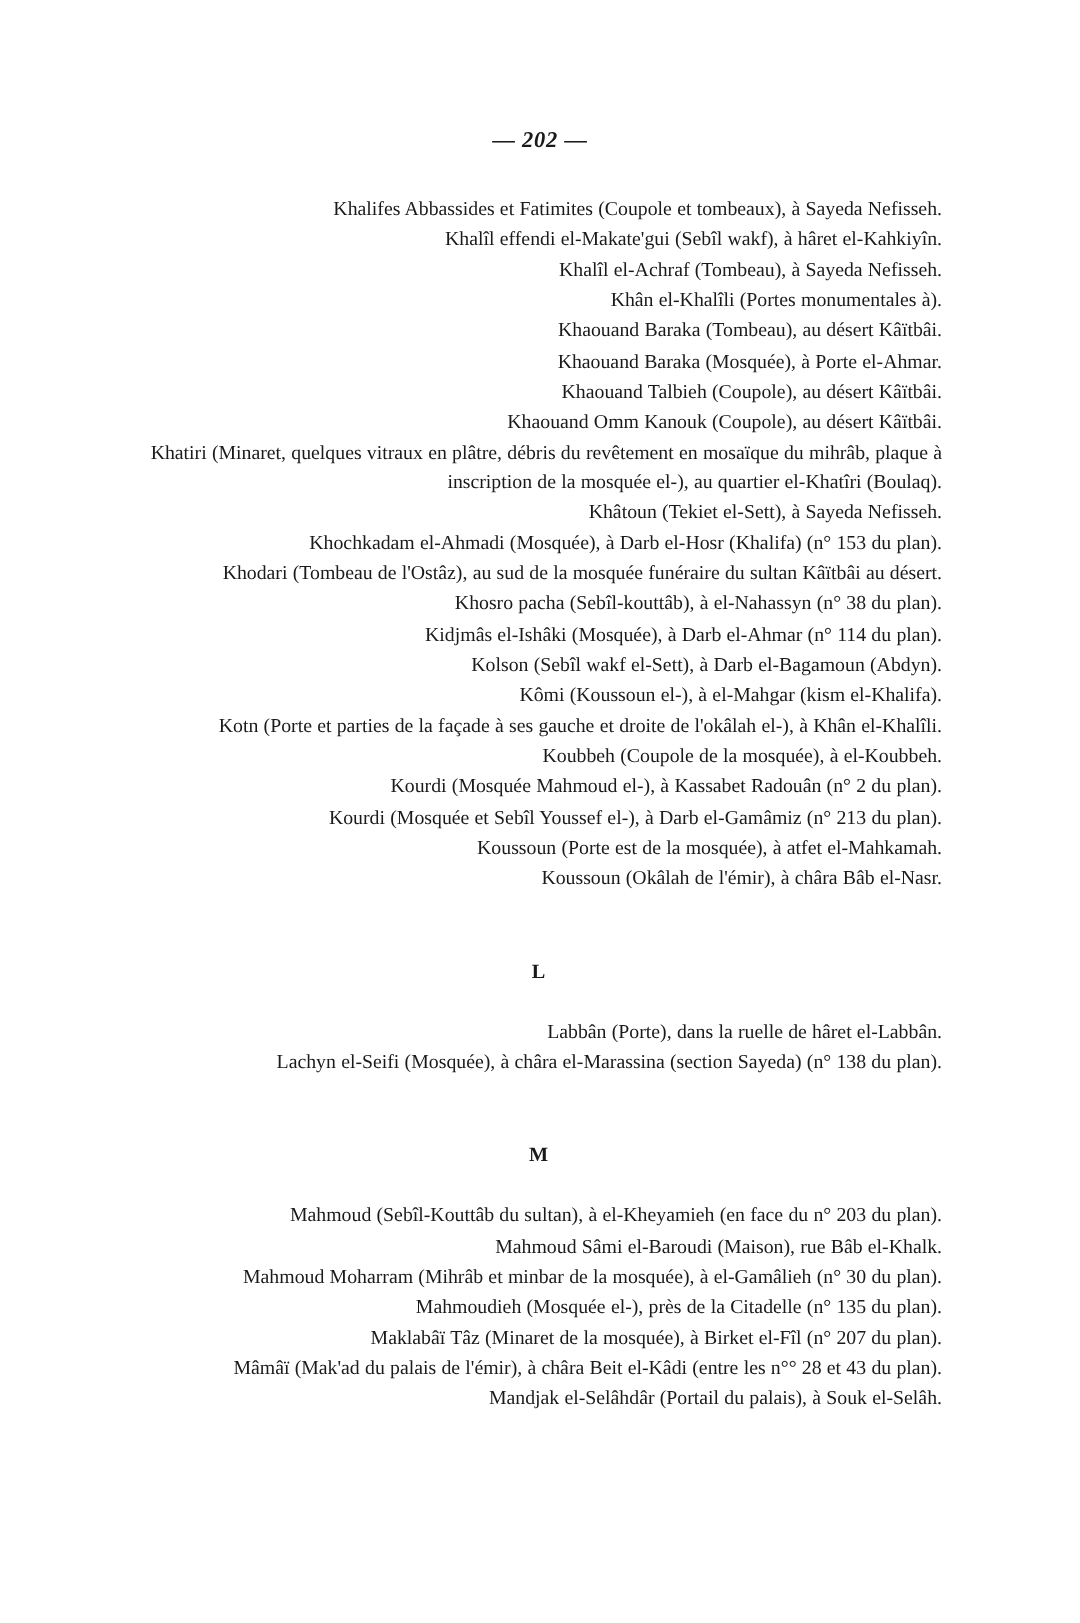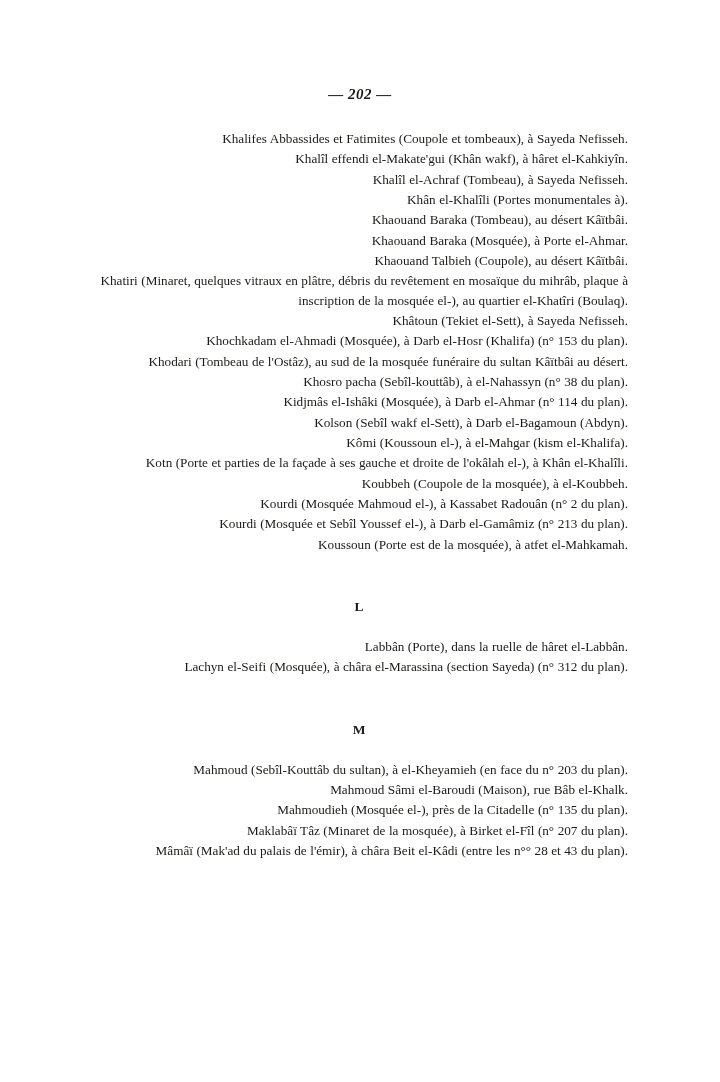--- a/index.html
+++ b/index.html
@@ -63,54 +63,58 @@
 <body>
 
 <div class="page">
 
   <div class="page-number">— 202 —</div>
 
   <div class="content">
 
     <div class="block">
       <p class="entry">Khalifes Abbassides et Fatimites (Coupole et tombeaux), à Sayeda Nefisseh.</p>
-      <p class="entry">Khalîl effendi el-Makate'gui (Khân wakf), à hâret el-Kahkiyîn.</p>
+      <p class="entry">Khalîl effendi el-Makate'gui (Sebîl wakf), à hâret el-Kahkiyîn.</p>
       <p class="entry">Khalîl el-Achraf (Tombeau), à Sayeda Nefisseh.</p>
       <p class="entry">Khân el-Khalîli (Portes monumentales à).</p>
       <p class="entry">Khaouand Baraka (Tombeau), au désert Kâïtbâi.</p>
       <p class="entry">Khaouand Baraka (Mosquée), à Porte el-Ahmar.</p>
       <p class="entry">Khaouand Talbieh (Coupole), au désert Kâïtbâi.</p>
+      <p class="entry">Khaouand Omm Kanouk (Coupole), au désert Kâïtbâi.</p>
       <p class="entry">Khatiri (Minaret, quelques vitraux en plâtre, débris du revêtement en mosaïque du mihrâb, plaque à inscription de la mosquée el-), au quartier el-Khatîri (Boulaq).</p>
       <p class="entry">Khâtoun (Tekiet el-Sett), à Sayeda Nefisseh.</p>
       <p class="entry">Khochkadam el-Ahmadi (Mosquée), à Darb el-Hosr (Khalifa) (n° 153 du plan).</p>
       <p class="entry">Khodari (Tombeau de l'Ostâz), au sud de la mosquée funéraire du sultan Kâïtbâi au désert.</p>
       <p class="entry">Khosro pacha (Sebîl-kouttâb), à el-Nahassyn (n° 38 du plan).</p>
       <p class="entry">Kidjmâs el-Ishâki (Mosquée), à Darb el-Ahmar (n° 114 du plan).</p>
       <p class="entry">Kolson (Sebîl wakf el-Sett), à Darb el-Bagamoun (Abdyn).</p>
       <p class="entry">Kômi (Koussoun el-), à el-Mahgar (kism el-Khalifa).</p>
       <p class="entry">Kotn (Porte et parties de la façade à ses gauche et droite de l'okâlah el-), à Khân el-Khalîli.</p>
       <p class="entry">Koubbeh (Coupole de la mosquée), à el-Koubbeh.</p>
       <p class="entry">Kourdi (Mosquée Mahmoud el-), à Kassabet Radouân (n° 2 du plan).</p>
       <p class="entry">Kourdi (Mosquée et Sebîl Youssef el-), à Darb el-Gamâmiz (n° 213 du plan).</p>
       <p class="entry">Koussoun (Porte est de la mosquée), à atfet el-Mahkamah.</p>
+      <p class="entry">Koussoun (Okâlah de l'émir), à châra Bâb el-Nasr.</p>
     </div>
 
     <div class="spacer-before-letter"></div>
     <div class="section-letter">L</div>
     <div class="spacer-after-letter"></div>
     <div class="block">
       <p class="entry">Labbân (Porte), dans la ruelle de hâret el-Labbân.</p>
-      <p class="entry">Lachyn el-Seifi (Mosquée), à châra el-Marassina (section Sayeda) (n° 312 du plan).</p>
+      <p class="entry">Lachyn el-Seifi (Mosquée), à châra el-Marassina (section Sayeda) (n° 138 du plan).</p>
     </div>
 
     <div class="spacer-before-letter"></div>
     <div class="section-letter">M</div>
     <div class="spacer-after-letter"></div>
     <div class="block">
       <p class="entry">Mahmoud (Sebîl-Kouttâb du sultan), à el-Kheyamieh (en face du n° 203 du plan).</p>
       <p class="entry">Mahmoud Sâmi el-Baroudi (Maison), rue Bâb el-Khalk.</p>
+      <p class="entry">Mahmoud Moharram (Mihrâb et minbar de la mosquée), à el-Gamâlieh (n° 30 du plan).</p>
       <p class="entry">Mahmoudieh (Mosquée el-), près de la Citadelle (n° 135 du plan).</p>
       <p class="entry">Maklabâï Tâz (Minaret de la mosquée), à Birket el-Fîl (n° 207 du plan).</p>
       <p class="entry">Mâmâï (Mak'ad du palais de l'émir), à châra Beit el-Kâdi (entre les n°° 28 et 43 du plan).</p>
+      <p class="entry">Mandjak el-Selâhdâr (Portail du palais), à Souk el-Selâh.</p>
     </div>
 
   </div>
 </div>
 
 </body></html>

